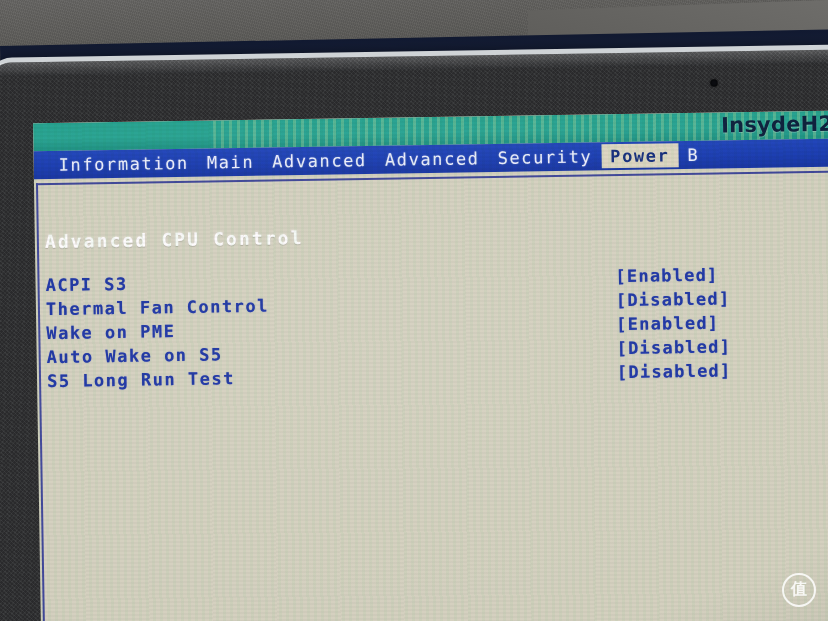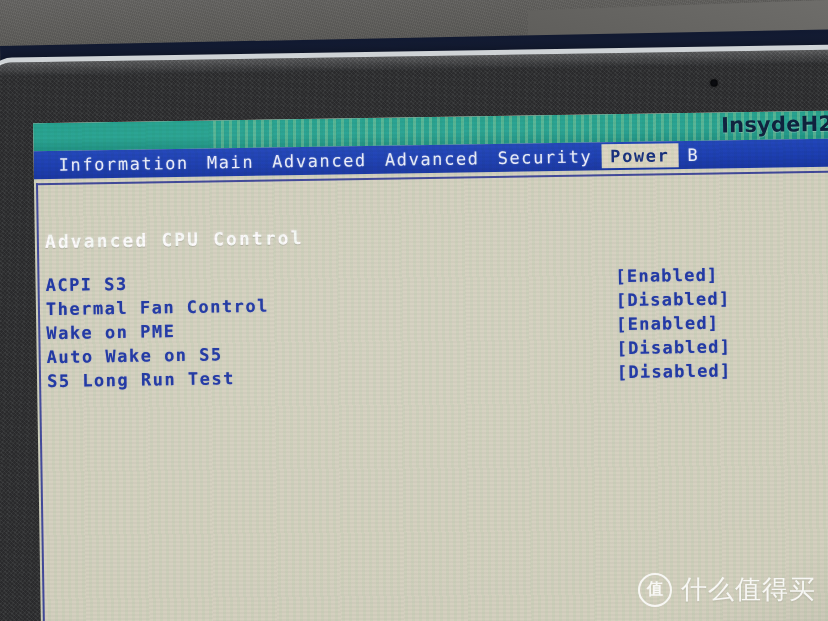--- a/index.html
+++ b/index.html
@@ -233,16 +233,15 @@
 
       </div>
 
       <div class="moire"></div>
       <div class="vign"></div>
     </div>
   </div>
 
   <div class="watermark">
     <div class="wm-badge">值</div>
-    <div class="wm-text">什么值得买</div>
   </div>
 
 </div>
 
 </body></html>

